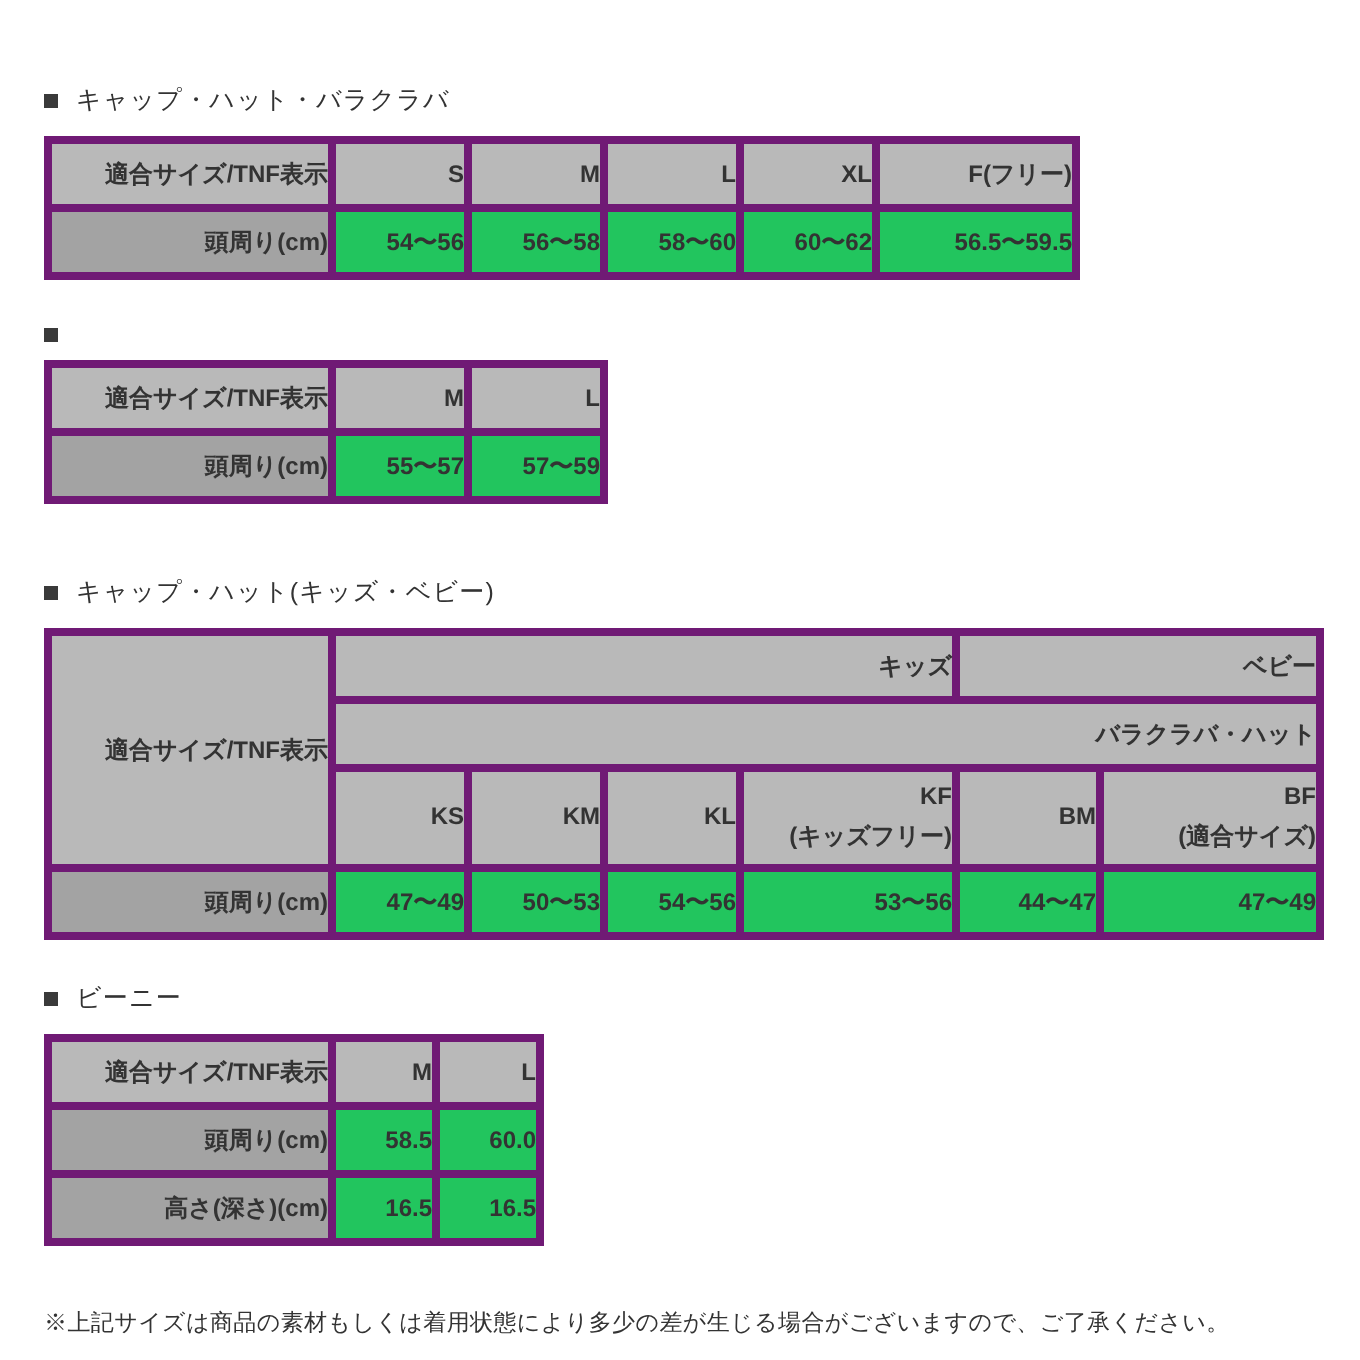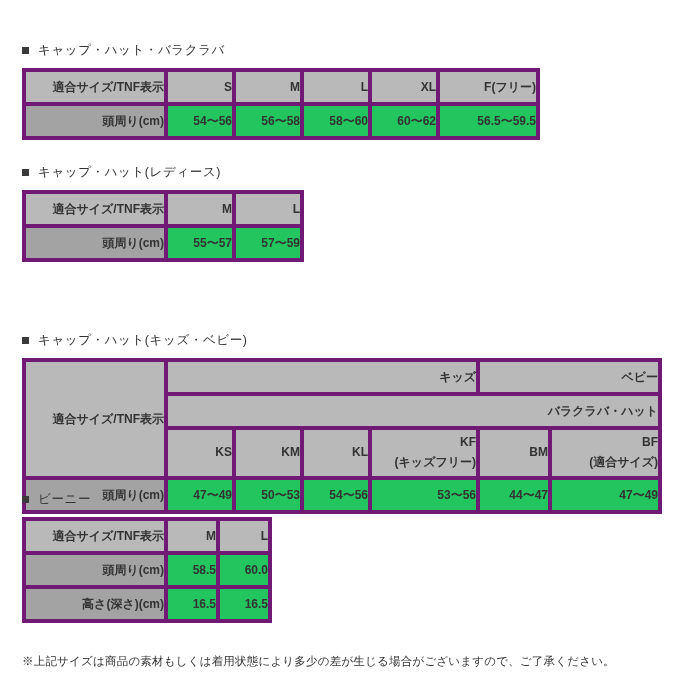--- a/index.html
+++ b/index.html
@@ -71,21 +71,21 @@
     padding: 2px 0;
   }
   .note {
     font-size: 11.5px;
     color: #333333;
     letter-spacing: 0.2px;
   }
   
   #sec1 { position: absolute; left: 22px; top: 42px; }
   #sec2 { position: absolute; left: 22px; top: 164px; }
-  #sec3 { position: absolute; left: 22px; top: 288px; margin-top: 44px; }
+  #sec3 { position: absolute; left: 22px; top: 288px; }
   #sec4 { position: absolute; left: 22px; top: 491px; }
   #note { position: absolute; left: 22px; top: 616px; margin-top: 38px; }
 </style>
 </head>
 <body>
 
 <div class="page">
 
   <div class="section" id="sec1">
     <div class="section-head">
@@ -118,21 +118,20 @@
           <td class="val">60〜62</td>
           <td class="val">56.5〜59.5</td>
         </tr>
       </tbody>
     </table>
   </div>
 
   <div class="section" id="sec2">
     <div class="section-head">
       <span class="bullet"></span>
-      <span>キャップ・ハット(レディース)</span>
     </div>
     <table class="sz">
       <colgroup>
         <col style="width:142px">
         <col style="width:68px">
         <col style="width:68px">
       </colgroup>
       <tbody>
         <tr>
           <td class="hdr">適合サイズ/TNF表示</td>

